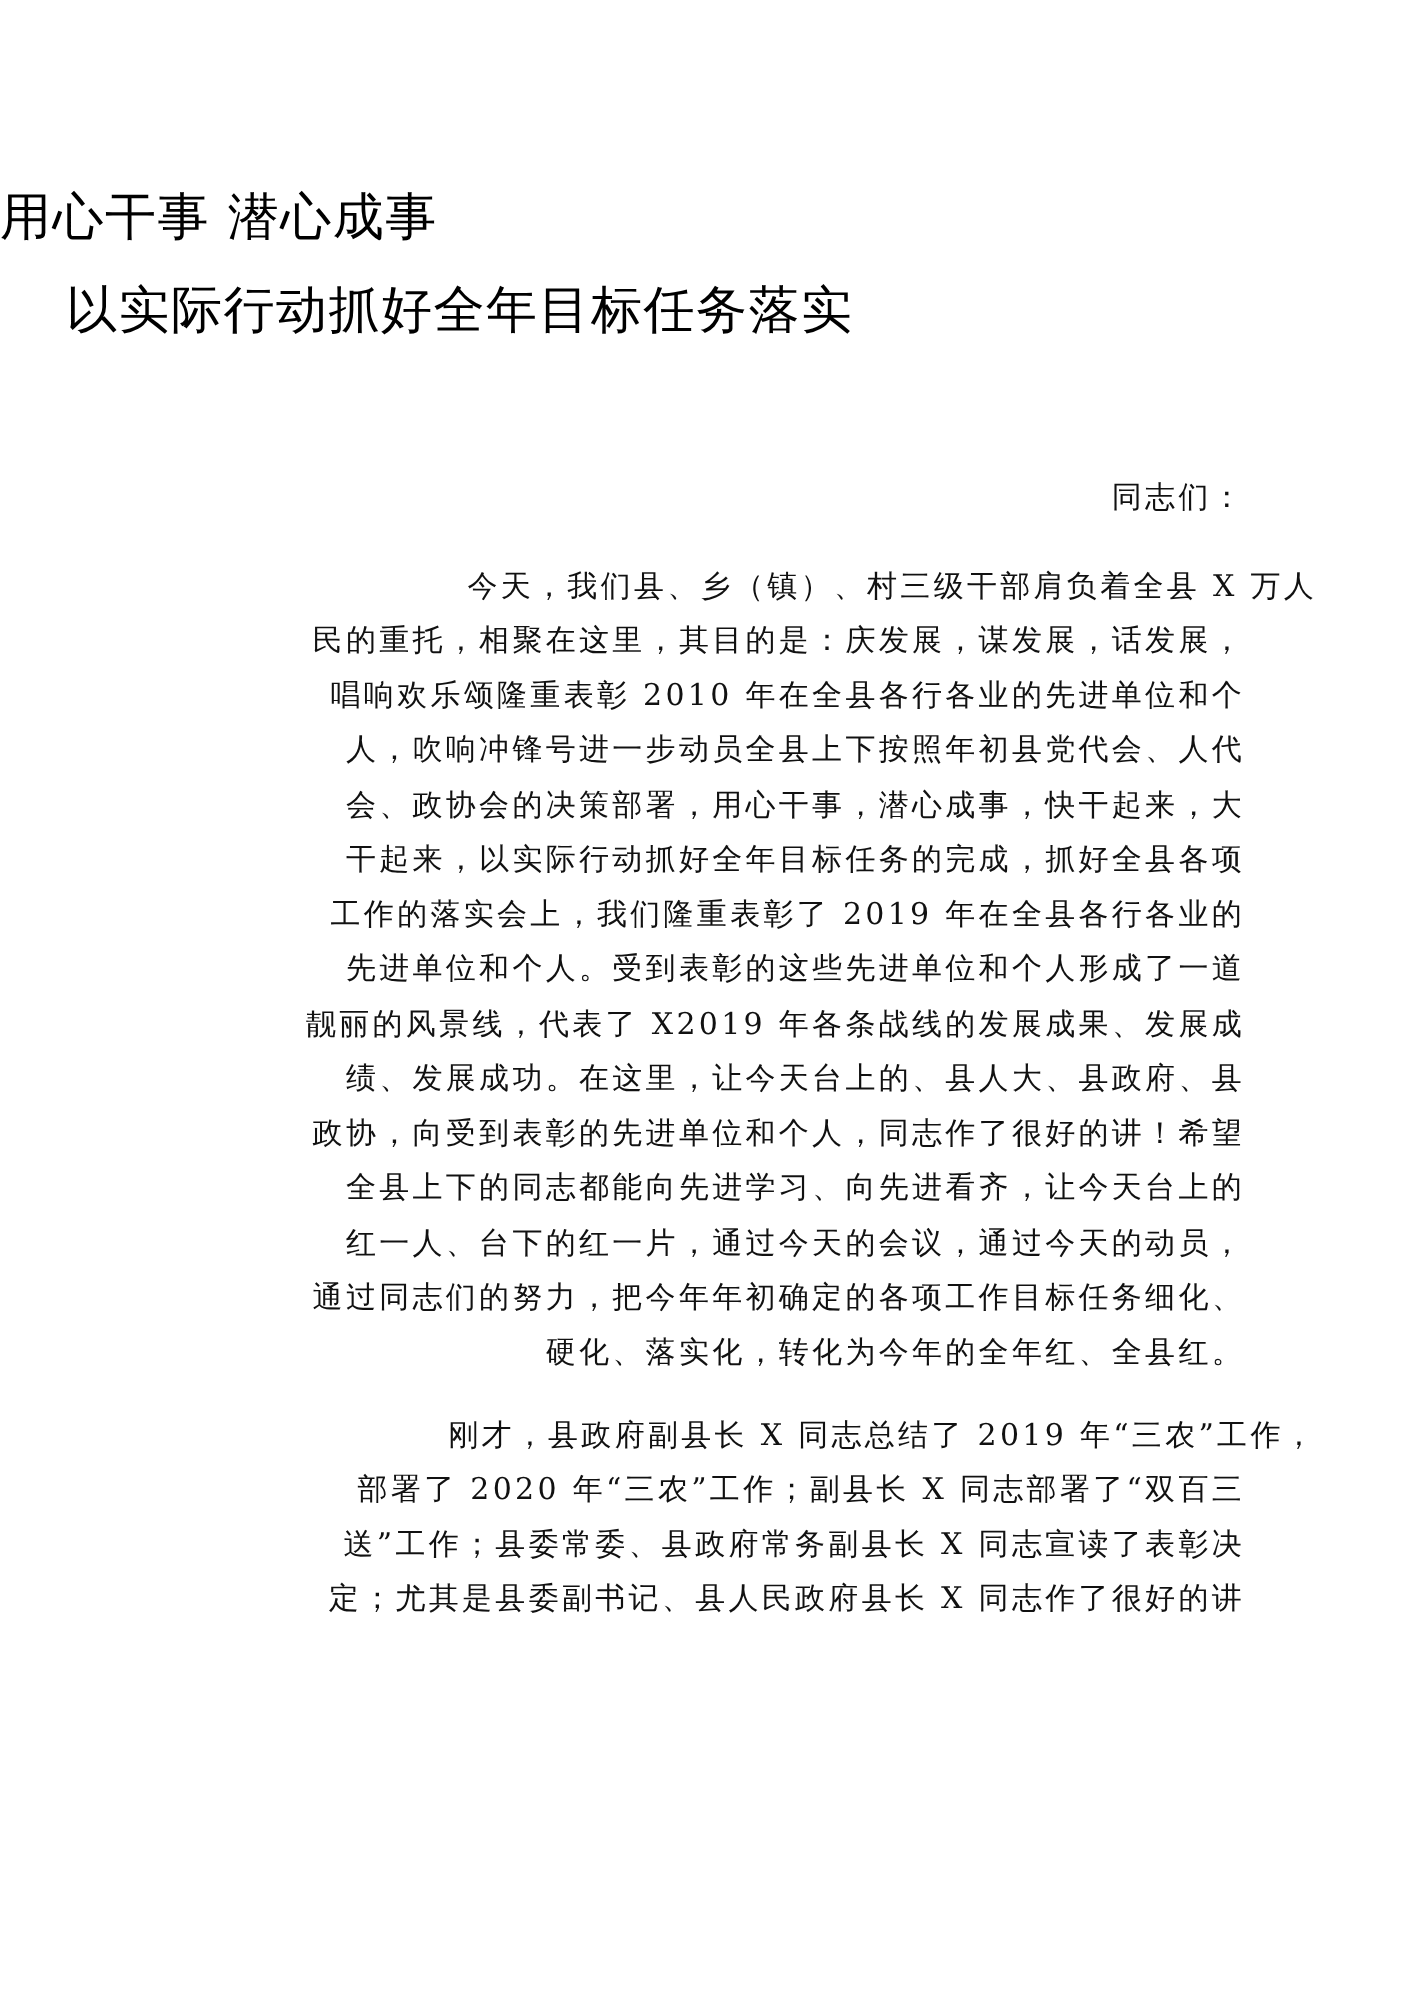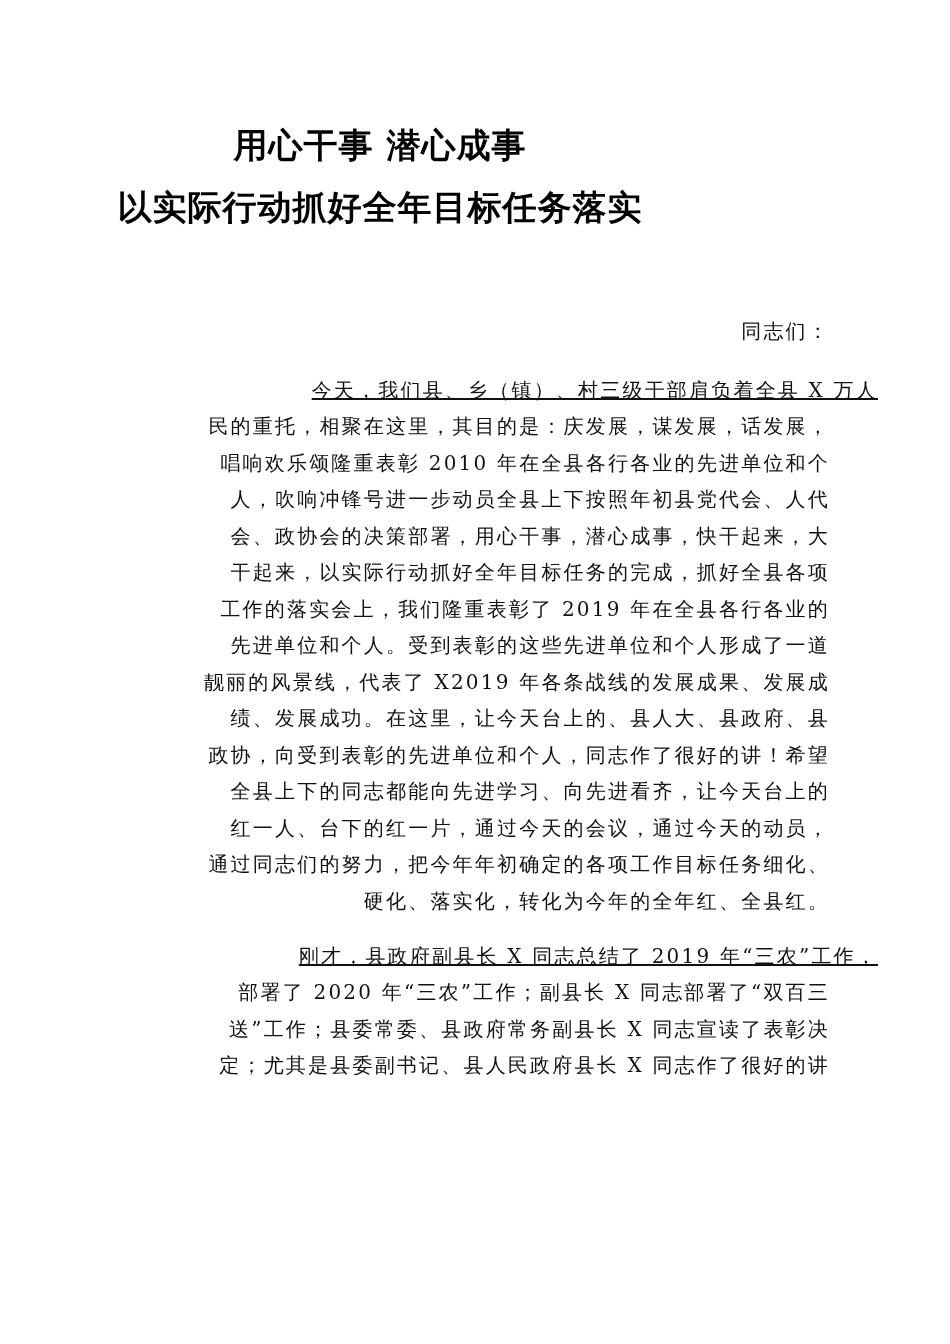--- a/index.html
+++ b/index.html
@@ -1,26 +1,26 @@
 <!DOCTYPE html>
 <html><head>
 <meta charset="utf-8">
 <style>
   html, body { margin: 0; padding: 0; background: #ffffff; }
   body { width: 950px; height: 1344px; position: relative; overflow: hidden; }
   .page { position: absolute; left: 0; top: 0; width: 950px; height: 1344px; background: #fff; }
-  .title { position: absolute; left: 0; width: 760px; text-align: center;
-    font-family: "DejaVu Serif", "Liberation Serif", serif; font-weight: bold;
+  .title { position: absolute; left: 0; width: 760px; text-align: left;
+    font-family: "DejaVu Serif", "Liberation Serif", serif; font-weight: normal;
     font-size: 34px; color: #000; letter-spacing: 1px; line-height: 40px; }
   .t1 { top: 125px; }
-  .t2 { top: 187px; }
+  .t2 { top: 187px; margin-left: 44px; }
   .line { position: absolute; left: 130px; width: 700px; white-space: nowrap;
     font-family: "DejaVu Serif", "Liberation Serif", serif; font-size: 20px;
     color: #111; line-height: 30px; letter-spacing: 2.2px; text-align: right; }
-  .indent { left: 178px; text-decoration: underline; }
+  .indent { left: 178px; }
 </style>
 </head>
 <body>
 
 <div class="page">
   <div class="title t1">用心干事  潜心成事</div>
   <div class="title t2">以实际行动抓好全年目标任务落实</div>
 
   <div class="line" style="top:316px">同志们：</div>
 

